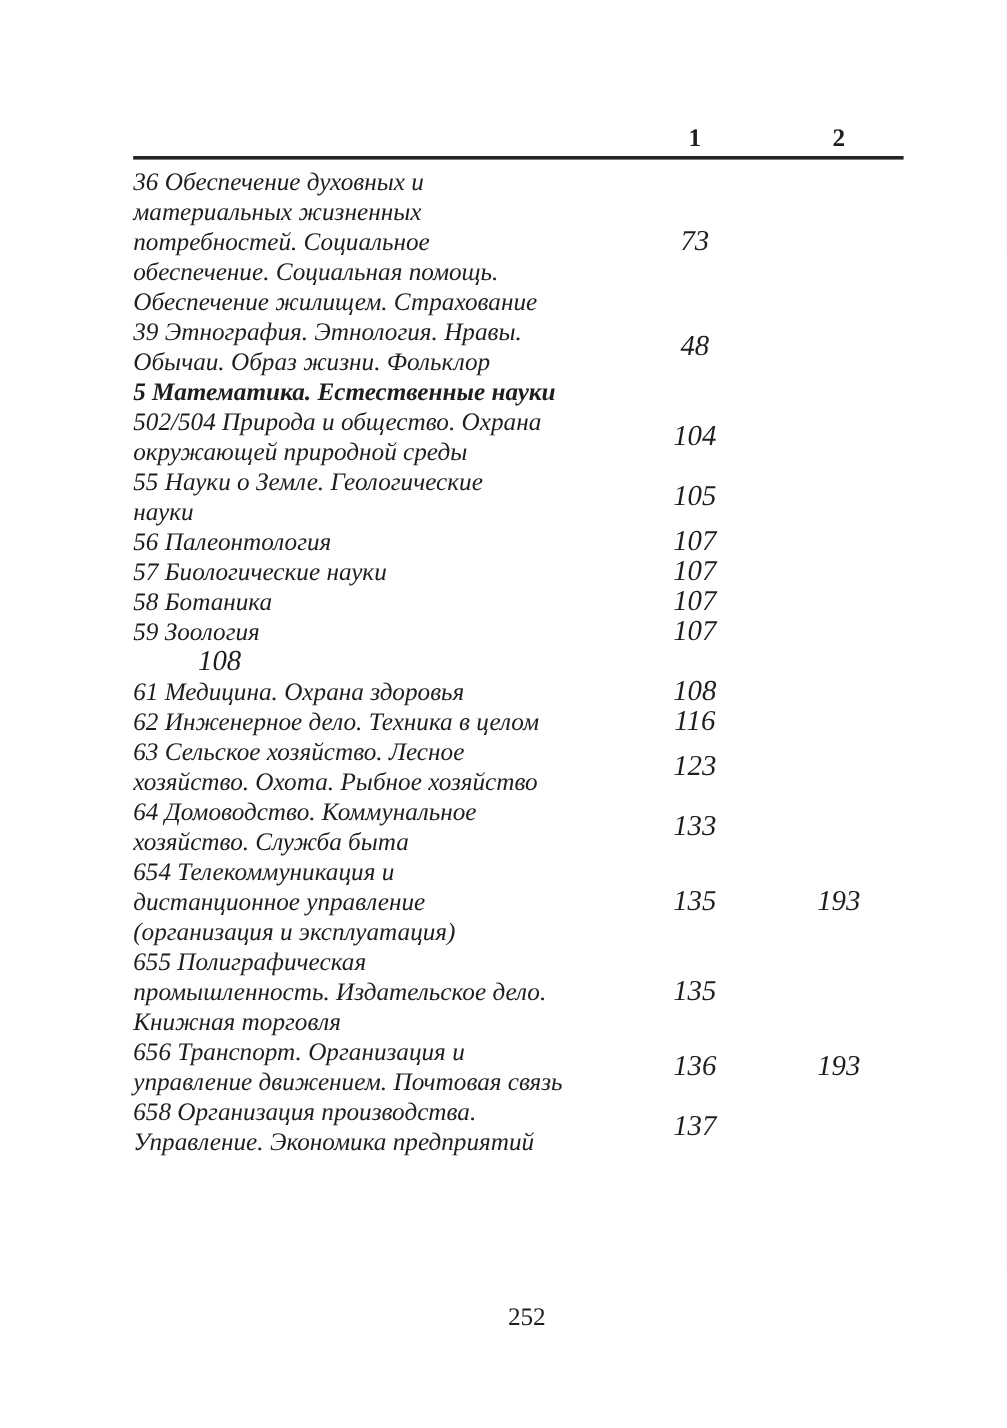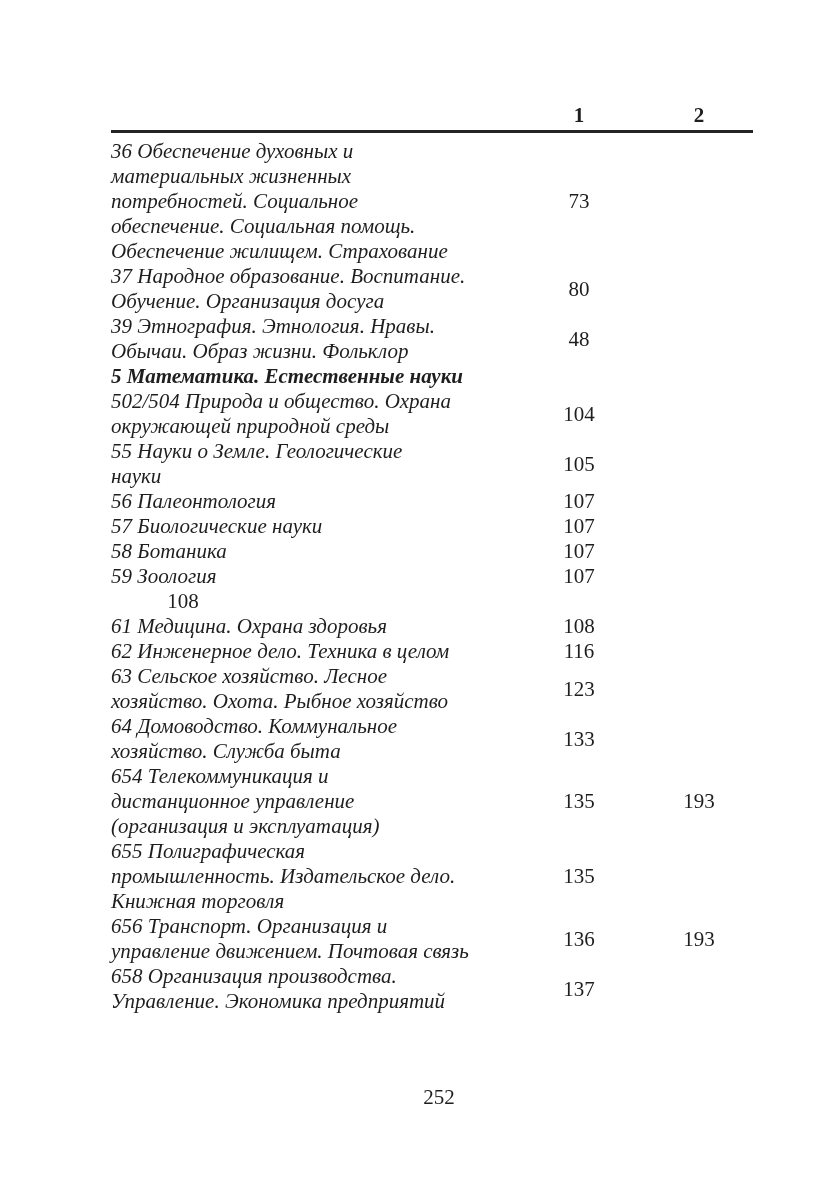--- a/index.html
+++ b/index.html
@@ -47,21 +47,22 @@
     white-space: pre-line;
     font-style: italic;
   }
   .row.bold .title {
     font-weight: bold;
   }
   .row .c1, .row .c2 {
     display: flex;
     align-items: center;
     justify-content: center;
-    font-size: 21px;
+    font-size: 24px;
+    font-style: italic;
   }
   .row .c1 { width: 144px; }
   .row .c2 { width: 96px; }
   .footer {
     position: absolute;
     left: 118px;
     top: 1085px;
     width: 642px;
     text-align: center;
     font-size: 21px;
@@ -82,26 +83,20 @@
   <div class="row">
     <div class="title c">36 Обеспечение духовных и
 материальных жизненных
 потребностей. Социальное
 обеспечение. Социальная помощь.
 Обеспечение жилищем. Страхование</div>
     <div class="c1">73</div>
     <div class="c2"></div>
   </div>
 
-  <div class="row">
-    <div class="title c">37 Народное образование. Воспитание.
-Обучение. Организация досуга</div>
-    <div class="c1">80</div>
-    <div class="c2"></div>
-  </div>
 
   <div class="row">
     <div class="title c">39 Этнография. Этнология. Нравы.
 Обычаи. Образ жизни. Фольклор</div>
     <div class="c1">48</div>
     <div class="c2"></div>
   </div>
 
   <div class="row bold">
     <div class="title c">5 Математика. Естественные науки</div>

